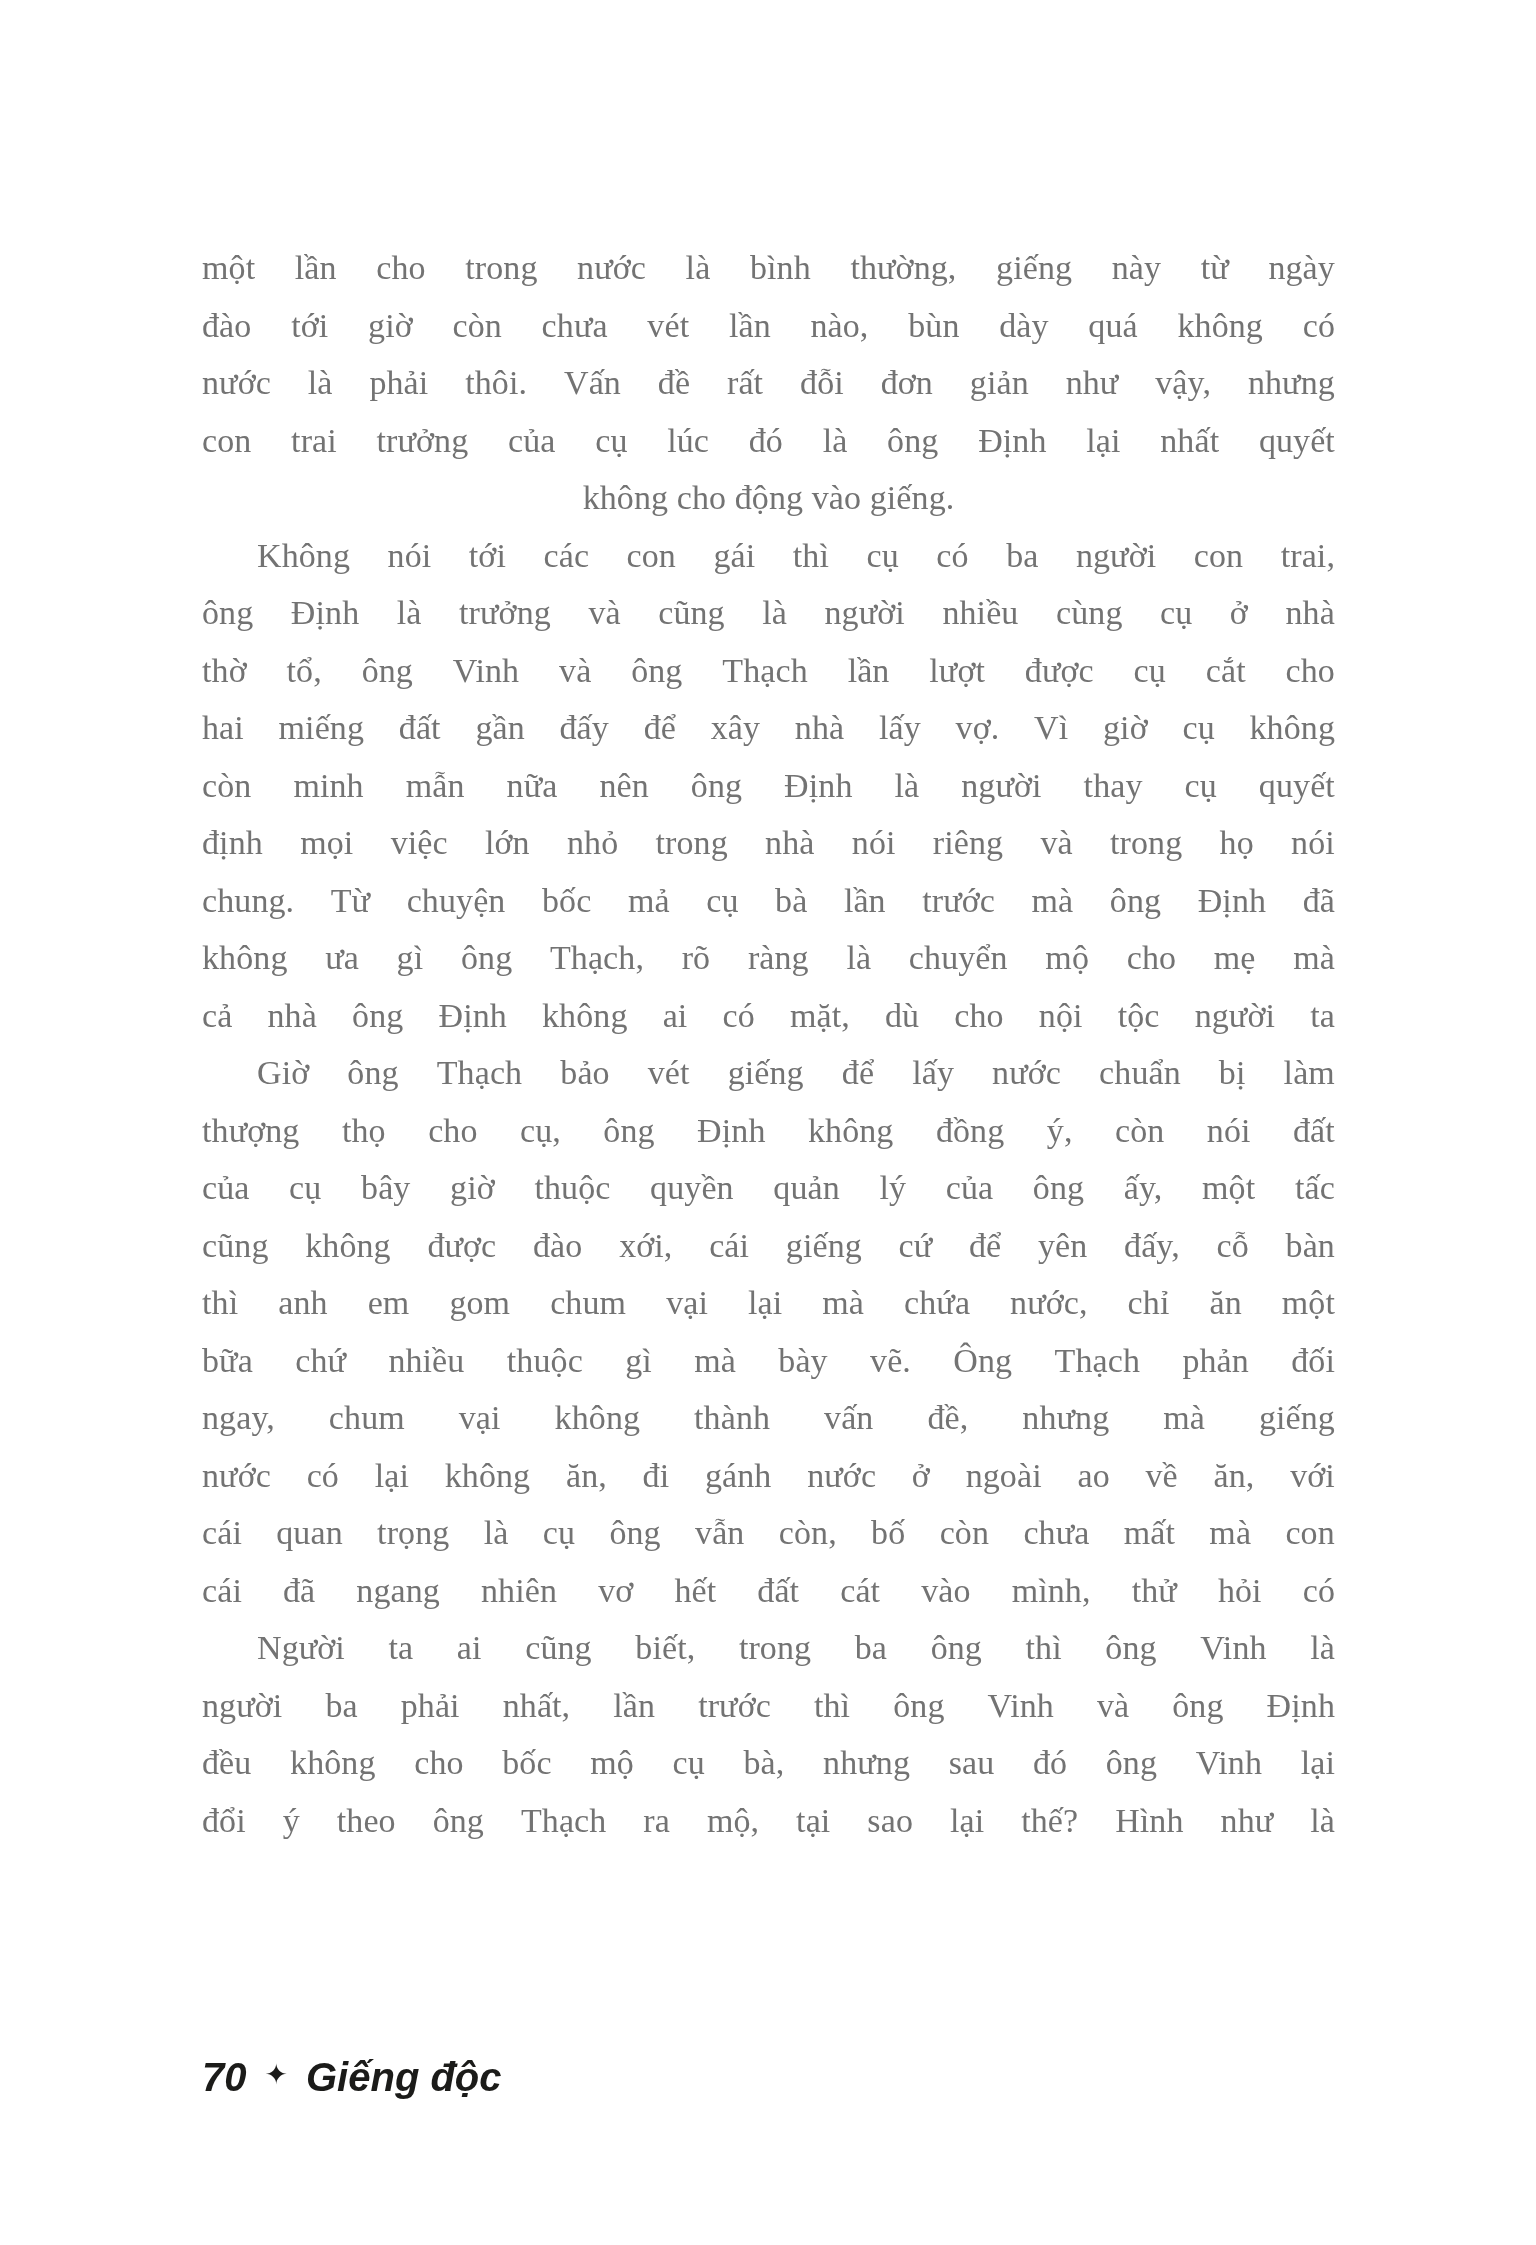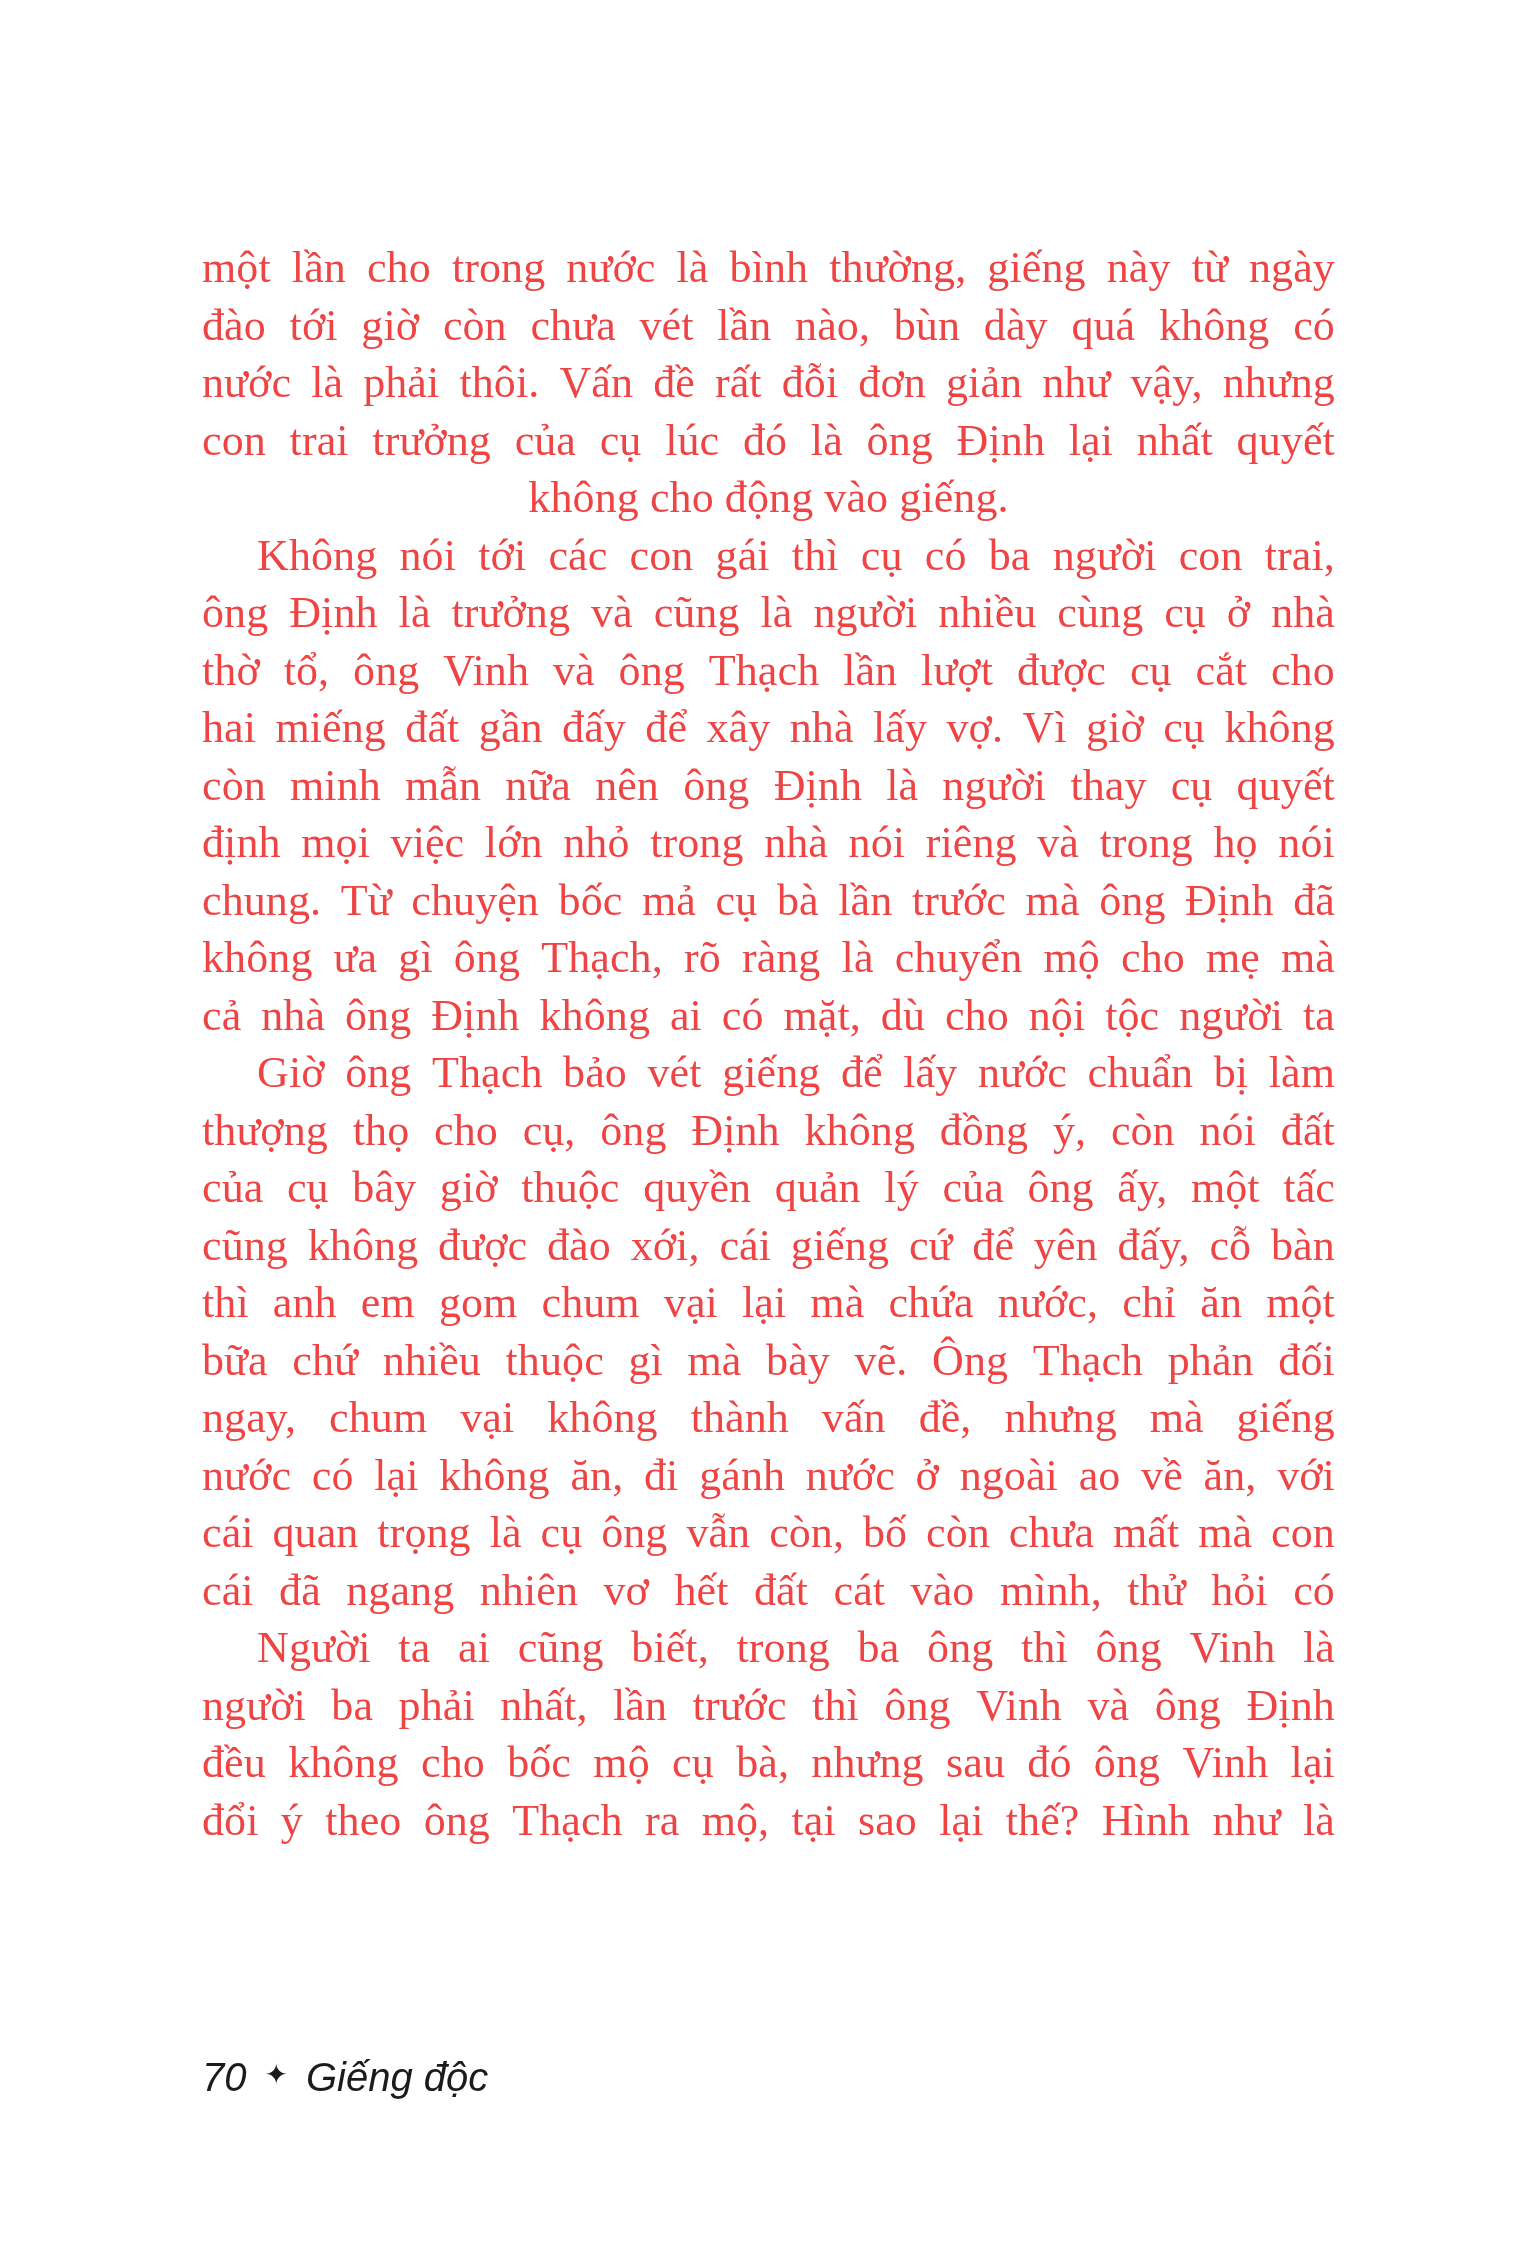--- a/index.html
+++ b/index.html
@@ -14,23 +14,23 @@
   .page {
     position: absolute;
     inset: 0;
     background: #ffffff;
   }
   .text-block {
     position: absolute;
     left: 202px;
     top: 239px;
     width: 1133px;
-    font-size: 44px;
+    font-size: 34px;
     line-height: 57.5px;
-    color: #ef4444;
+    color: #737373;
     letter-spacing: 0.1px;
   }
   .line {
     height: 57.5px;
     white-space: nowrap;
   }
   
   .line.just {
     display: flex;
     justify-content: space-between;
@@ -44,21 +44,21 @@
     padding-left: 55px;
   }
   .footer {
     position: absolute;
     left: 202px;
     top: 2054px;
     display: flex;
     align-items: center;
     color: #1b1b19;
     font-family: "Liberation Sans", "DejaVu Sans", sans-serif;
-    font-weight: normal;
+    font-weight: bold;
     font-style: italic;
     font-size: 40px;
     line-height: 46px;
   }
   .footer .star {
     font-style: normal;
     font-size: 28px;
     margin: 0 18px;
     transform: translateY(-2px);
   }

